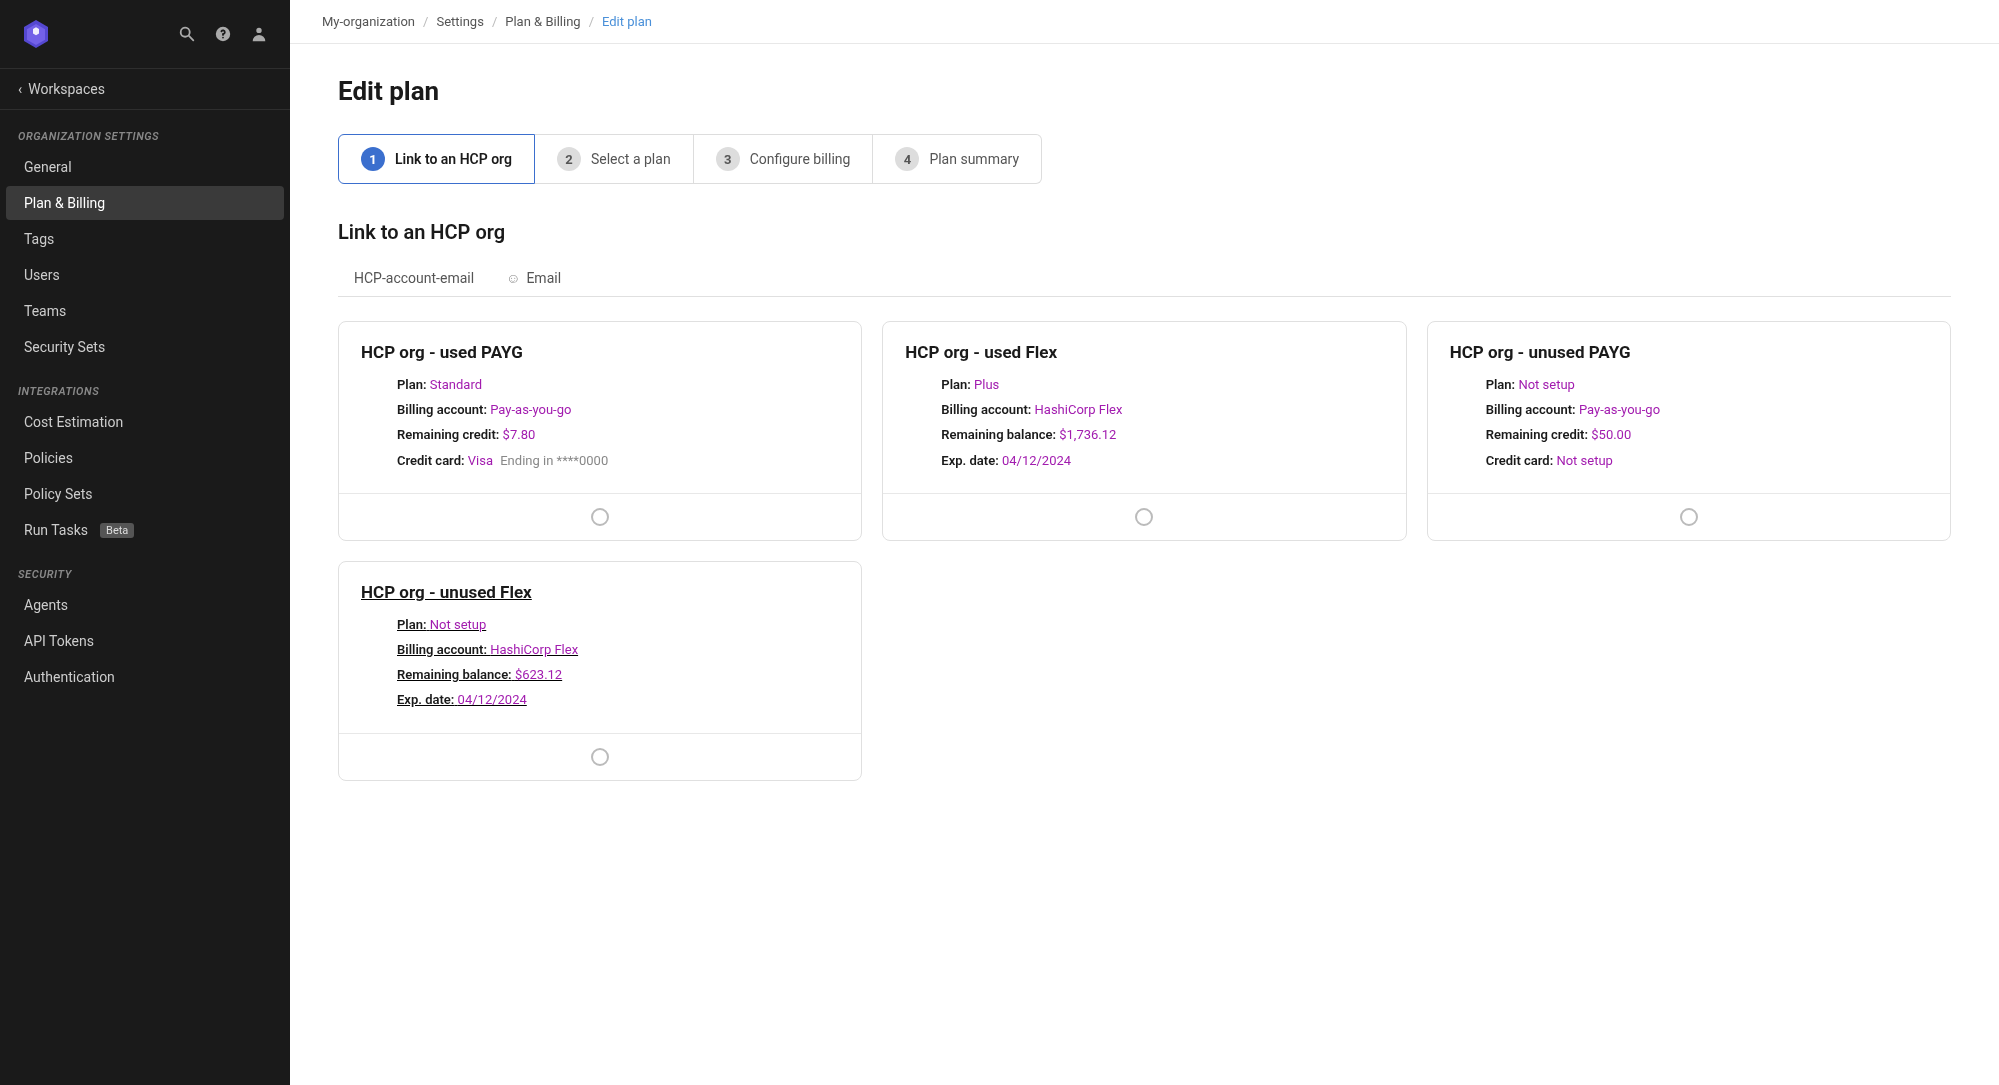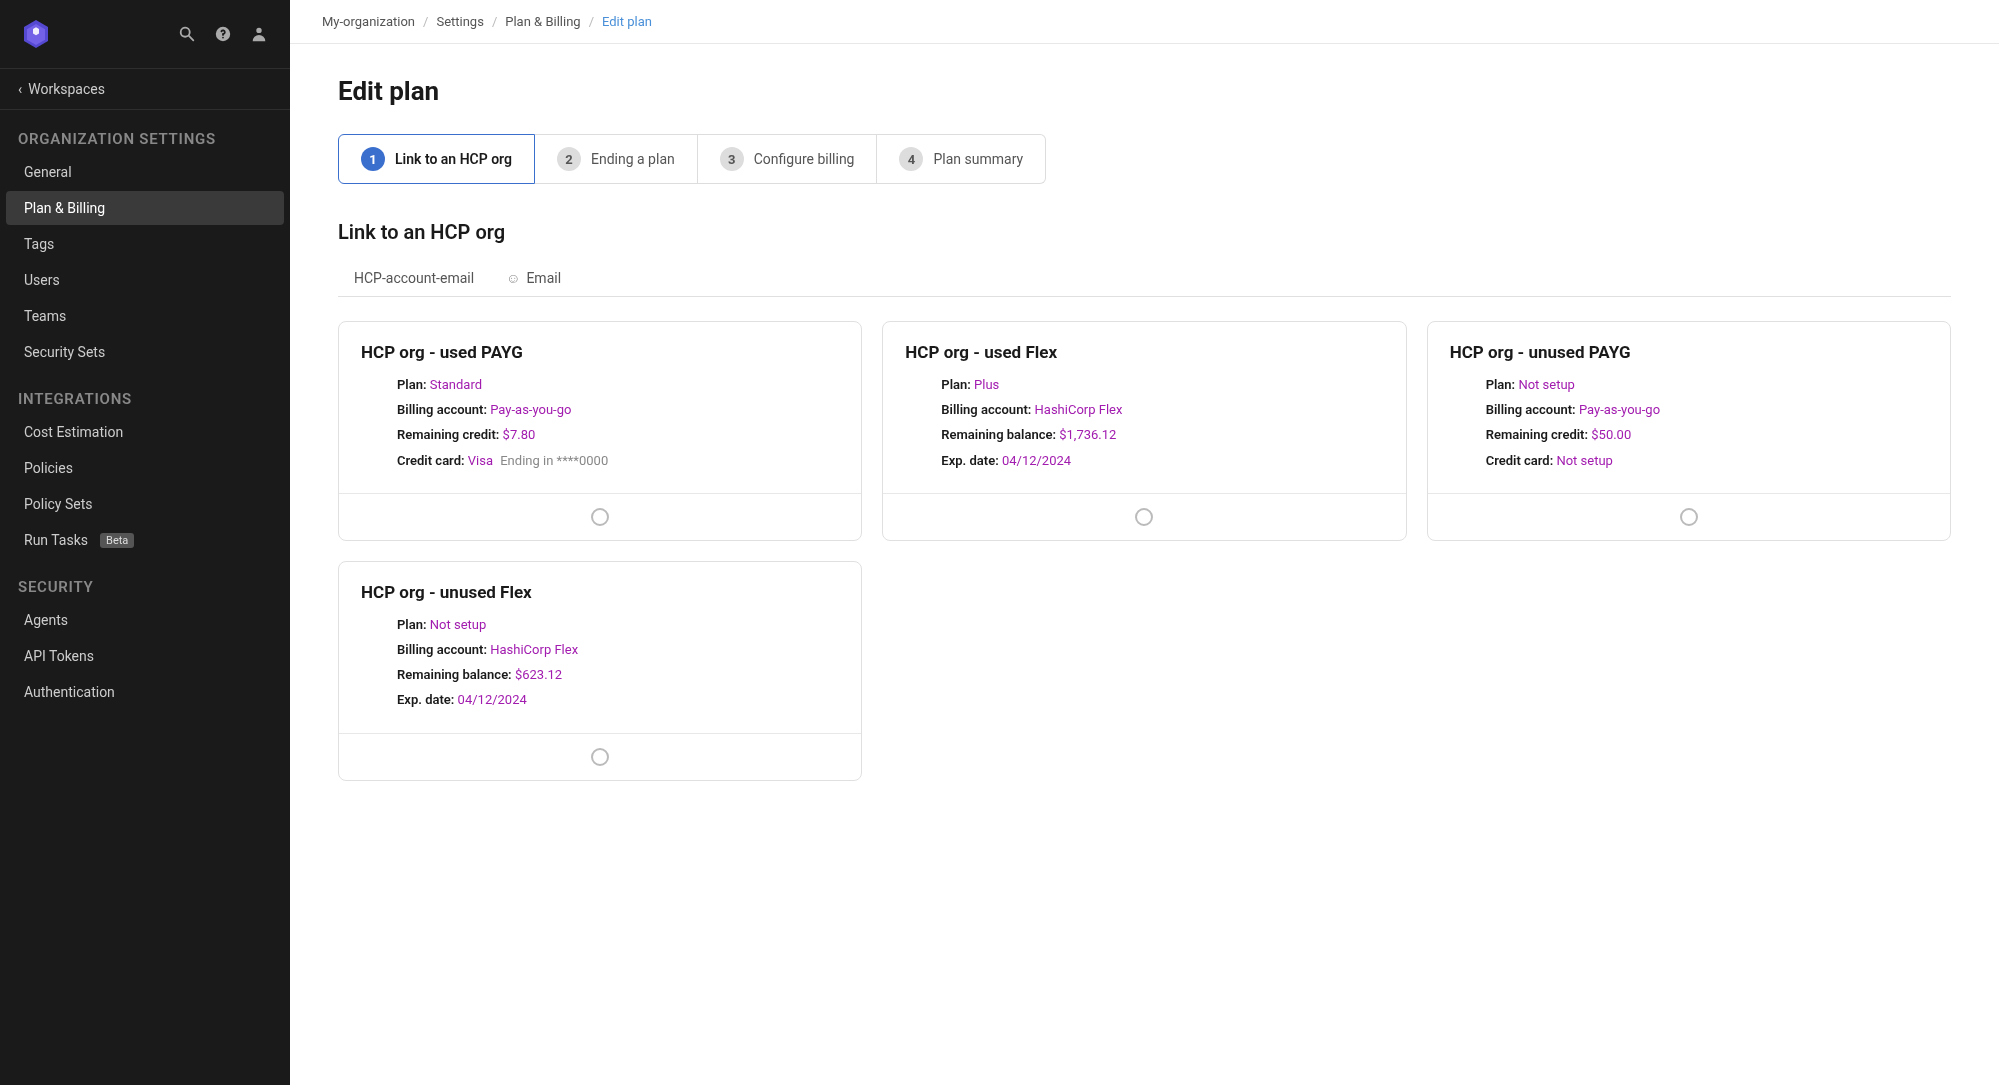--- a/index.html
+++ b/index.html
@@ -52,26 +52,27 @@
       align-items: center;
       gap: 6px;
       padding: 12px 18px;
       color: #ccc;
       font-size: 14px;
       cursor: pointer;
       border-bottom: 1px solid #2e2e2e;
     }
 
     .sidebar-section-label {
-      font-size: 15px;
+      font-size: 11px;
       font-weight: 600;
       text-transform: uppercase;
       color: #888;
       padding: 20px 18px 6px;
       letter-spacing: 0.05em;
+      font-style: italic;
     }
     .sidebar-item {
       display: flex;
       align-items: center;
       padding: 9px 18px;
       font-size: 14px;
       color: #ccc;
       cursor: pointer;
       border-radius: 4px;
       margin: 1px 6px;
@@ -247,20 +248,21 @@
     .radio-circle {
       width: 18px;
       height: 18px;
       border-radius: 50%;
       border: 2px solid #bbb;
       background: #fff;
       display: inline-block;
     }
     .cards-row2 {
       grid-column: 1 / 2;
+      text-decoration: underline;
     }
   </style>
 </head>
 <body>
 
 <div id="sidebar">
   <div id="sidebar-header">
     <div class="logo-icon">
       <svg width="32" height="32" viewBox="0 0 32 32" fill="none">
         <path d="M16 2L4 9v14l12 7 12-7V9L16 2z" fill="#5c4ee5" opacity="0.9"></path>
@@ -357,21 +359,21 @@
   <div id="content">
     <h1 class="page-title">Edit plan</h1>
 
     <div class="steps-container">
       <div class="step active">
         <span class="step-number">1</span>
         <span>Link to an HCP org</span>
       </div>
       <div class="step">
         <span class="step-number">2</span>
-        <span>Ending a plan</span>
+        <span>Select a plan</span>
       </div>
       <div class="step">
         <span class="step-number">3</span>
         <span>Configure billing</span>
       </div>
       <div class="step">
         <span class="step-number">4</span>
         <span>Plan summary</span>
       </div>
     </div>

